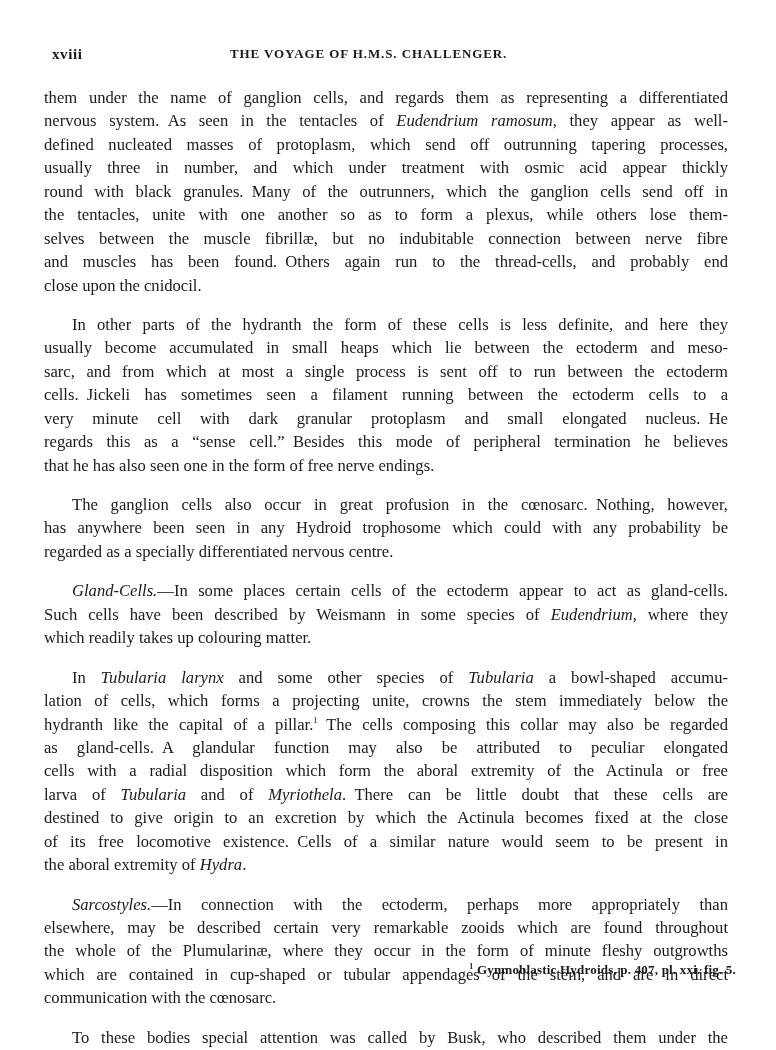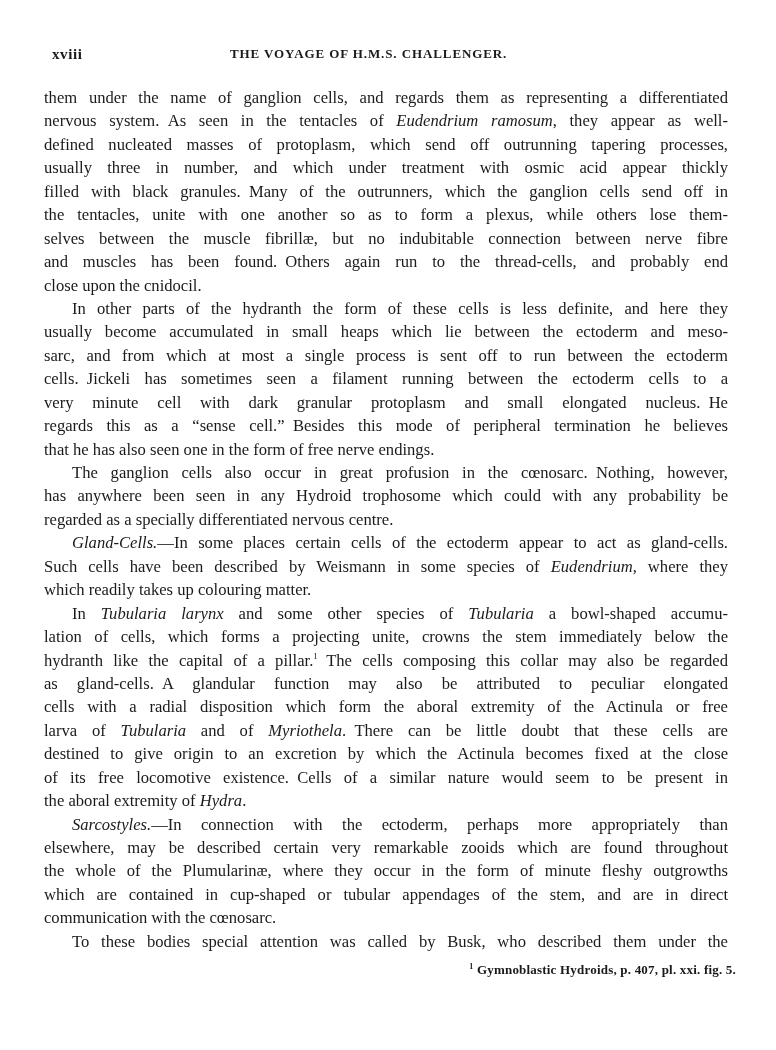--- a/index.html
+++ b/index.html
@@ -6,42 +6,42 @@
   body { width: 776px; height: 1050px; position: relative; overflow: hidden;
          font-family: "Liberation Serif", "DejaVu Serif", serif; color: #1a1a1a; }
   .header { position: absolute; top: 46px; left: 52px; width: 684px; height: 22px;
             font-size: 14px; letter-spacing: 0.6px; }
   .header .folio { position: absolute; left: 0; top: 0; font-weight: bold; font-size: 15px; text-align: right; }
   .header .running-title { position: absolute; left: 178px; top: 0; font-weight: bold; font-size: 13px; letter-spacing: 0.9px; }
   .body-text { position: absolute; top: 86px; left: 44px; width: 684px; }
   .line { height: 23.45px; line-height: 23.45px; font-size: 16.6px; white-space: nowrap;
           text-align: justify; text-align-last: justify; overflow: hidden; }
   .line.last { text-align-last: left; }
-  .line.indent { padding-left: 28px; }
+  .line.indent { padding-left: 28px; margin-top: 16px; }
   em { font-style: italic; }
   sup { font-size: 9px; line-height: 0; vertical-align: super; }
   .footnote { position: absolute; top: 962px; left: 0; width: 736px; text-align: right;
               font-size: 13px; font-weight: bold; letter-spacing: 0.2px; }
   .footnote sup { font-size: 8px; }
 </style>
 </head>
 <body>
 
 <div class="header">
   <span class="folio">xviii</span>
   <span class="running-title">THE VOYAGE OF H.M.S. CHALLENGER.</span>
 </div>
 
 <div class="body-text" id="body-text">
     <div>
       <div class="line"><span>them under the name of ganglion cells, and regards them as representing a differentiated</span></div>
       <div class="line"><span>nervous system. As seen in the tentacles of </span><em>Eudendrium ramosum</em><span>, they appear as well-</span></div>
       <div class="line"><span>defined nucleated masses of protoplasm, which send off outrunning tapering processes,</span></div>
       <div class="line"><span>usually three in number, and which under treatment with osmic acid appear thickly</span></div>
-      <div class="line"><span>filled with black granules. Many of the outrunners, which the ganglion cells send off in</span></div>
+      <div class="line"><span>round with black granules. Many of the outrunners, which the ganglion cells send off in</span></div>
       <div class="line"><span>the tentacles, unite with one another so as to form a plexus, while others lose them-</span></div>
       <div class="line"><span>selves between the muscle fibrillæ, but no indubitable connection between nerve fibre</span></div>
       <div class="line"><span>and muscles has been found. Others again run to the thread-cells, and probably end</span></div>
       <div class="line last"><span>close upon the cnidocil.</span></div>
     </div>
     <div>
       <div class="line indent"><span>In other parts of the hydranth the form of these cells is less definite, and here they</span></div>
       <div class="line"><span>usually become accumulated in small heaps which lie between the ectoderm and meso-</span></div>
       <div class="line"><span>sarc, and from which at most a single process is sent off to run between the ectoderm</span></div>
       <div class="line"><span>cells. Jickeli has sometimes seen a filament running between the ectoderm cells to a</span></div>

